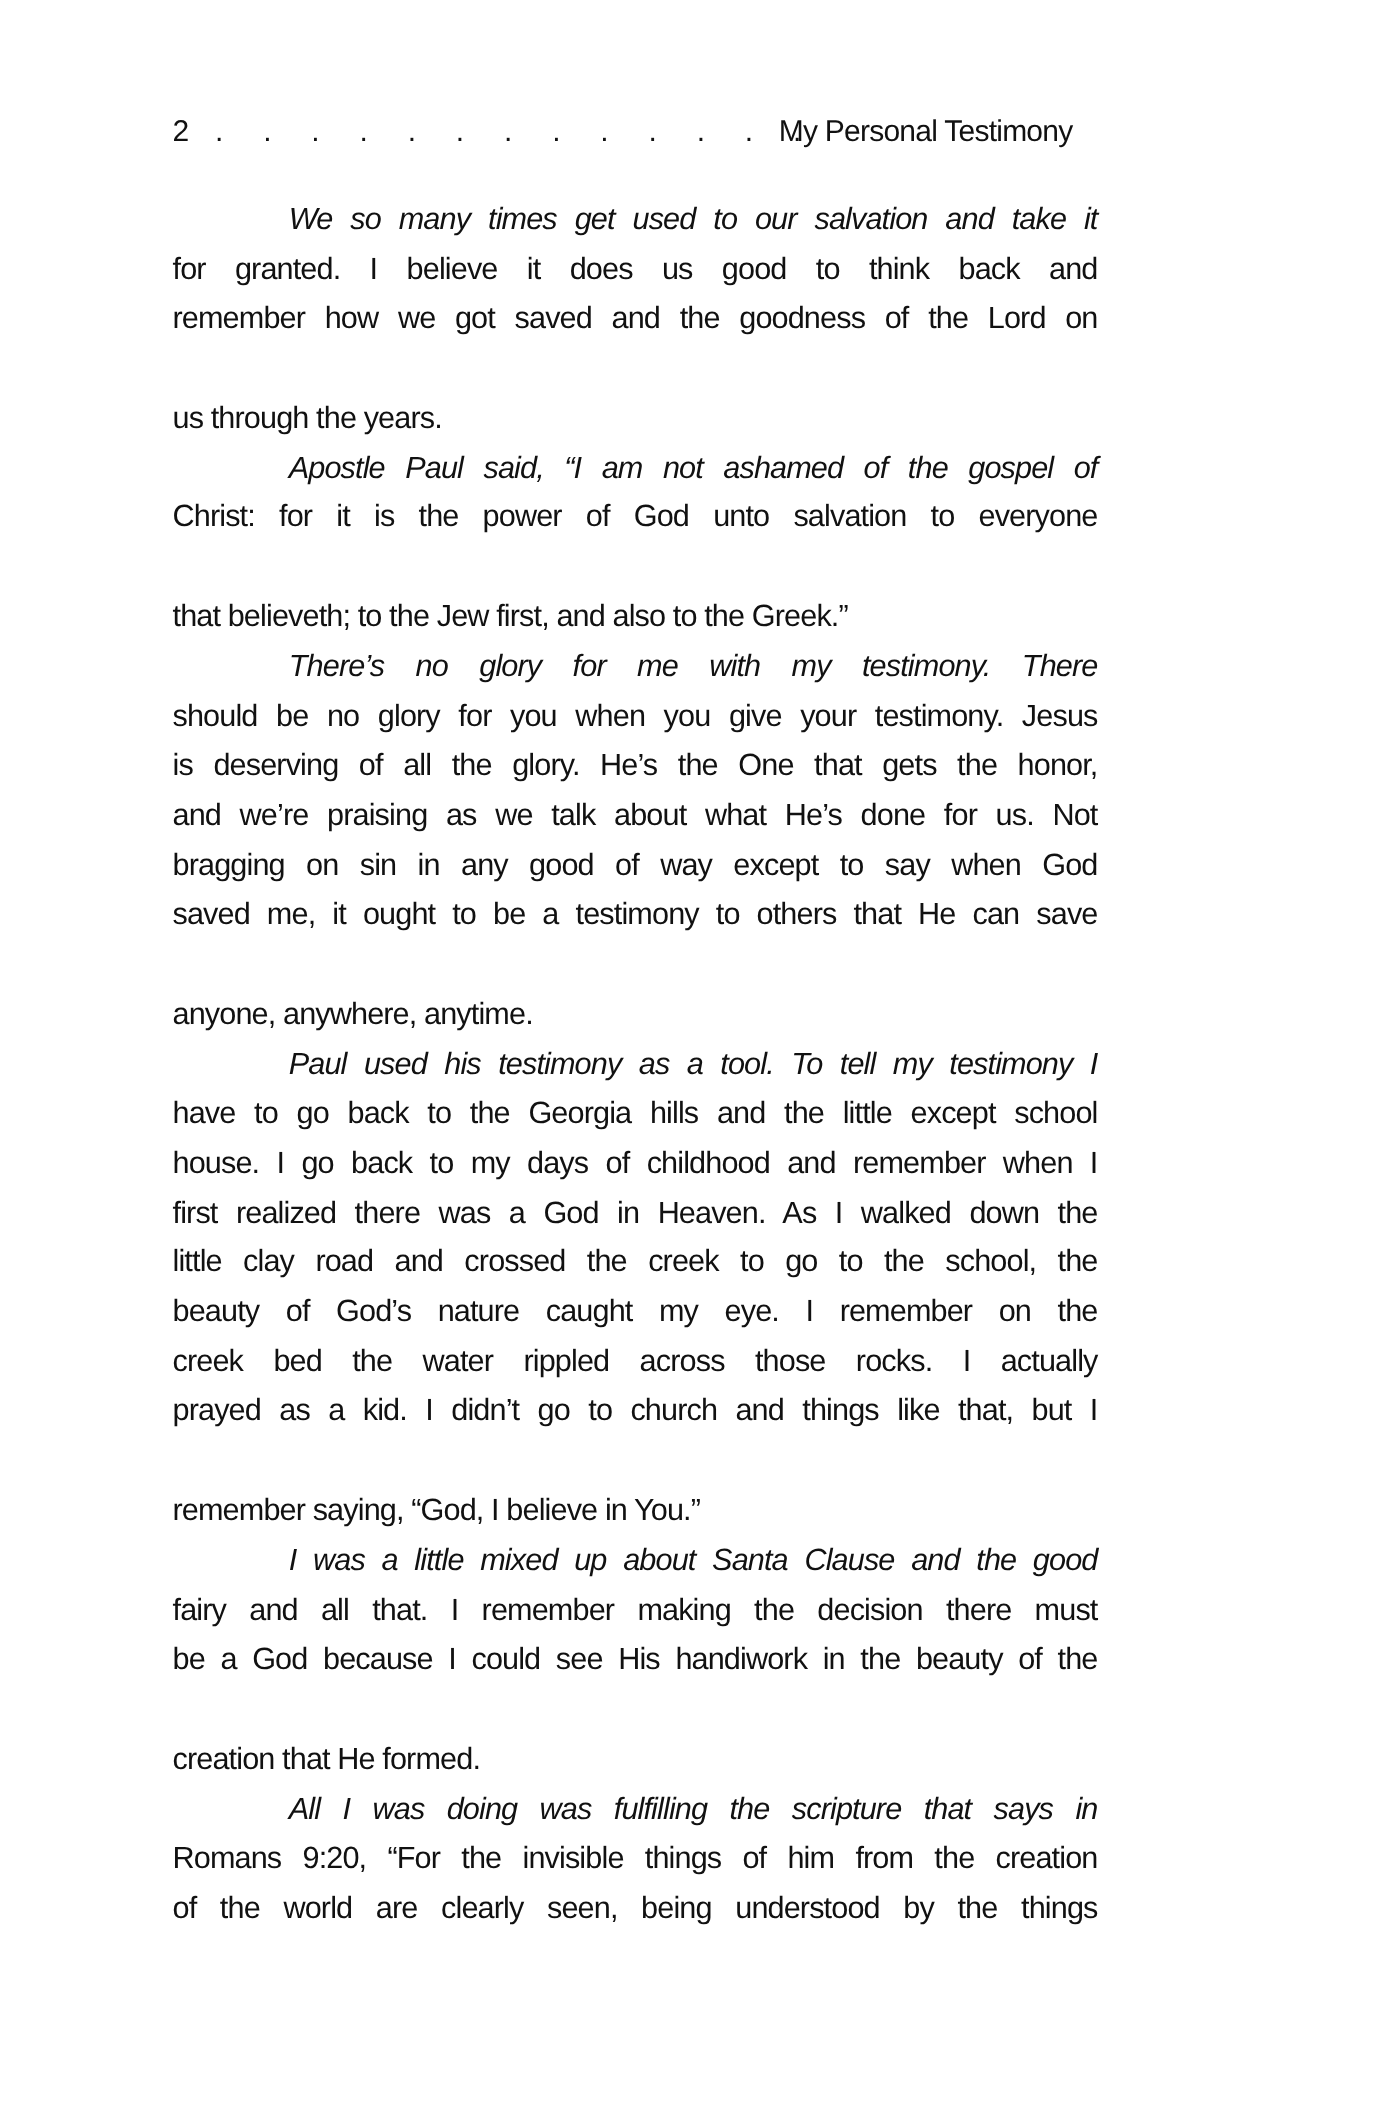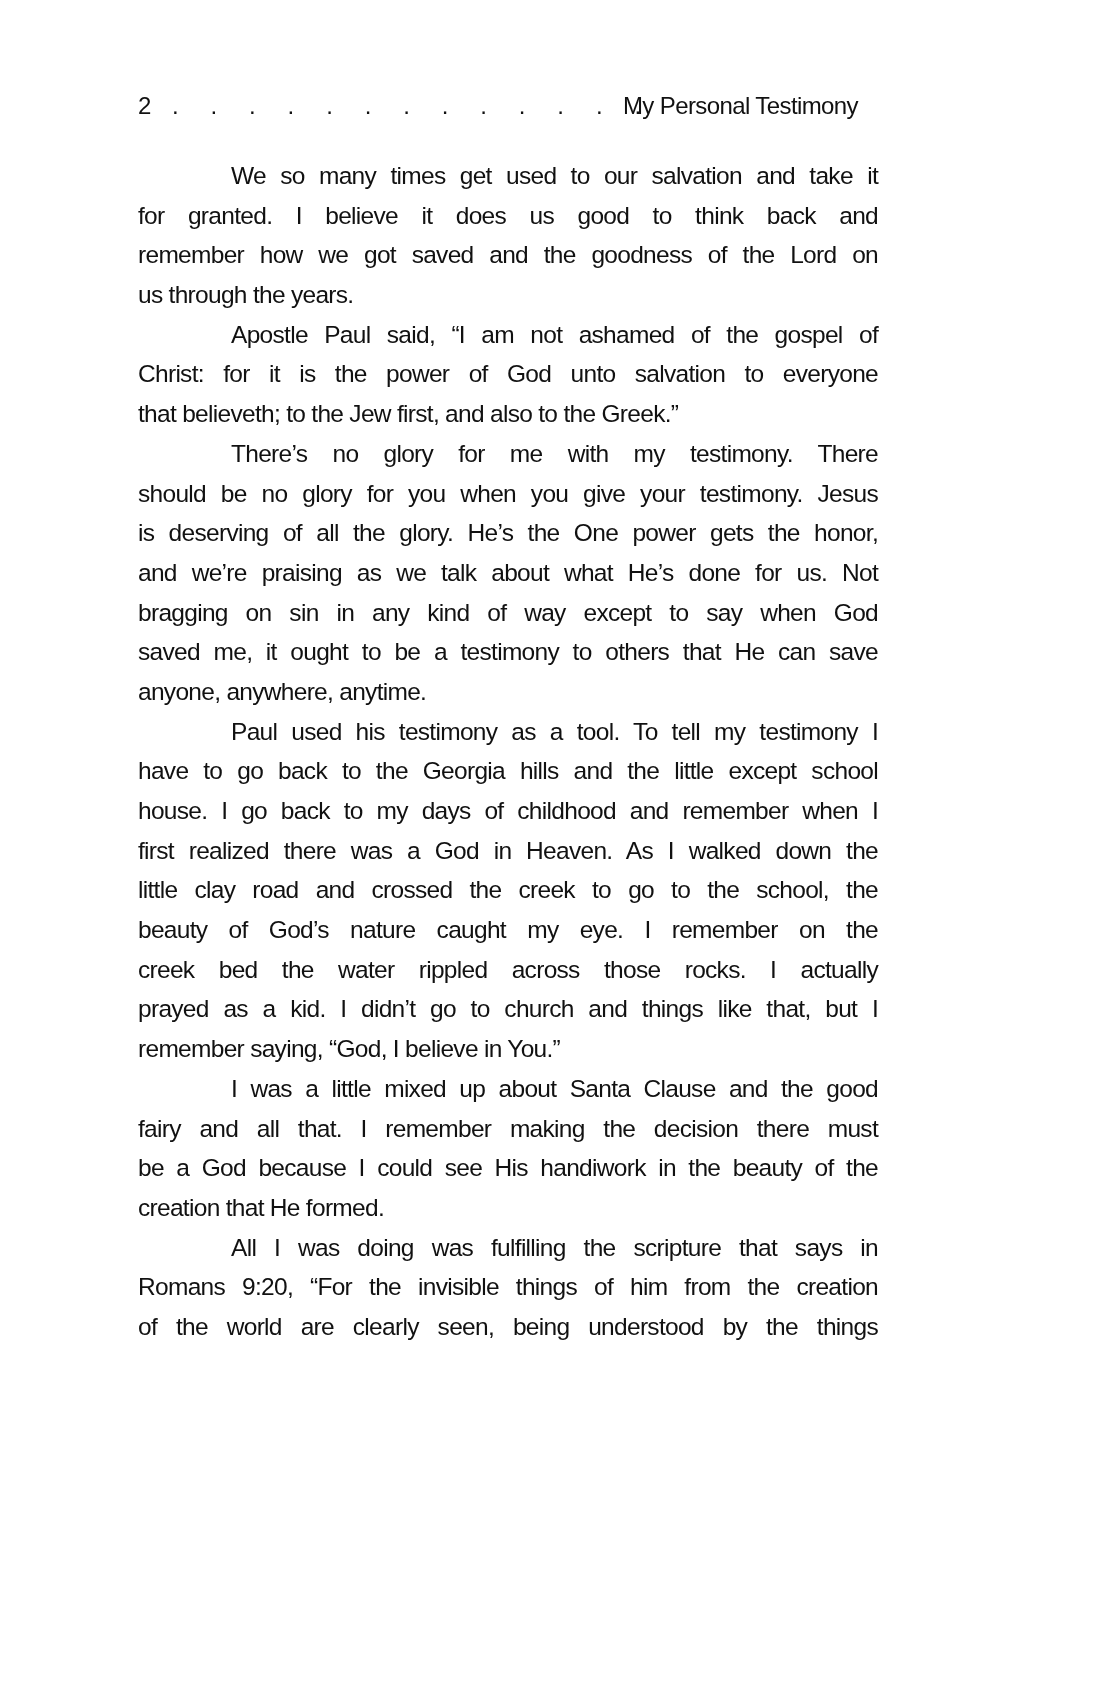--- a/index.html
+++ b/index.html
@@ -15,22 +15,22 @@
     .header .title { position: absolute; right: 0; top: 0; margin-left: 25px; }
     .body {
       position: absolute; left: 138px; top: 156px; width: 740px;
       font-family: "Liberation Sans", sans-serif; font-size: 24.5px; color: #111;
       letter-spacing: -0.7px;
     }
     .line {
       display: block; height: 39.7px; line-height: 39.7px; white-space: nowrap;
       text-align: justify; text-align-last: justify; width: 740px;
     }
-    .line.last { text-align-last: left; }
-    .line.indent { padding-left: 93px; width: 647px; }
+    .line.last { text-align-last: left; margin-top: 40px; }
+    .line.indent { padding-left: 93px; width: 647px; font-style: italic; }
   </style>
 </head>
 <body>
 
 <div class="page">
   <div class="header">
     <span class="num">2</span>
     <span class="dots">. . . . . . . . . . . . .</span>
     <span class="title">My Personal Testimony</span>
   </div>
@@ -46,23 +46,23 @@
 
     <div>
       <span class="line indent">Apostle Paul said, “I am not ashamed of the gospel of</span>
       <span class="line">Christ:  for it is the power of God unto salvation to everyone</span>
       <span class="line last">that believeth;  to the Jew first, and also to the Greek.”</span>
     </div>
 
     <div>
       <span class="line indent">There’s no glory for me with my testimony.  There</span>
       <span class="line">should be no glory for you when you give your testimony.  Jesus</span>
-      <span class="line">is deserving of all the glory.  He’s the One power gets the honor,</span>
+      <span class="line">is deserving of all the glory.  He’s the One that gets the honor,</span>
       <span class="line">and we’re praising as we talk about what He’s done for us.  Not</span>
-      <span class="line">bragging on sin in any kind of way except to say when God</span>
+      <span class="line">bragging on sin in any good of way except to say when God</span>
       <span class="line">saved me, it ought to be a testimony to others that He can save</span>
       <span class="line last">anyone, anywhere, anytime.</span>
     </div>
 
     <div>
       <span class="line indent">Paul used his testimony as a tool.  To tell my testimony I</span>
       <span class="line">have to go back to the Georgia hills and the little except school</span>
       <span class="line">house.  I go back to my days of childhood and remember when I</span>
       <span class="line">first realized there was a God in Heaven.  As I walked down the</span>
       <span class="line">little clay road and crossed the creek to go to the school, the</span>

